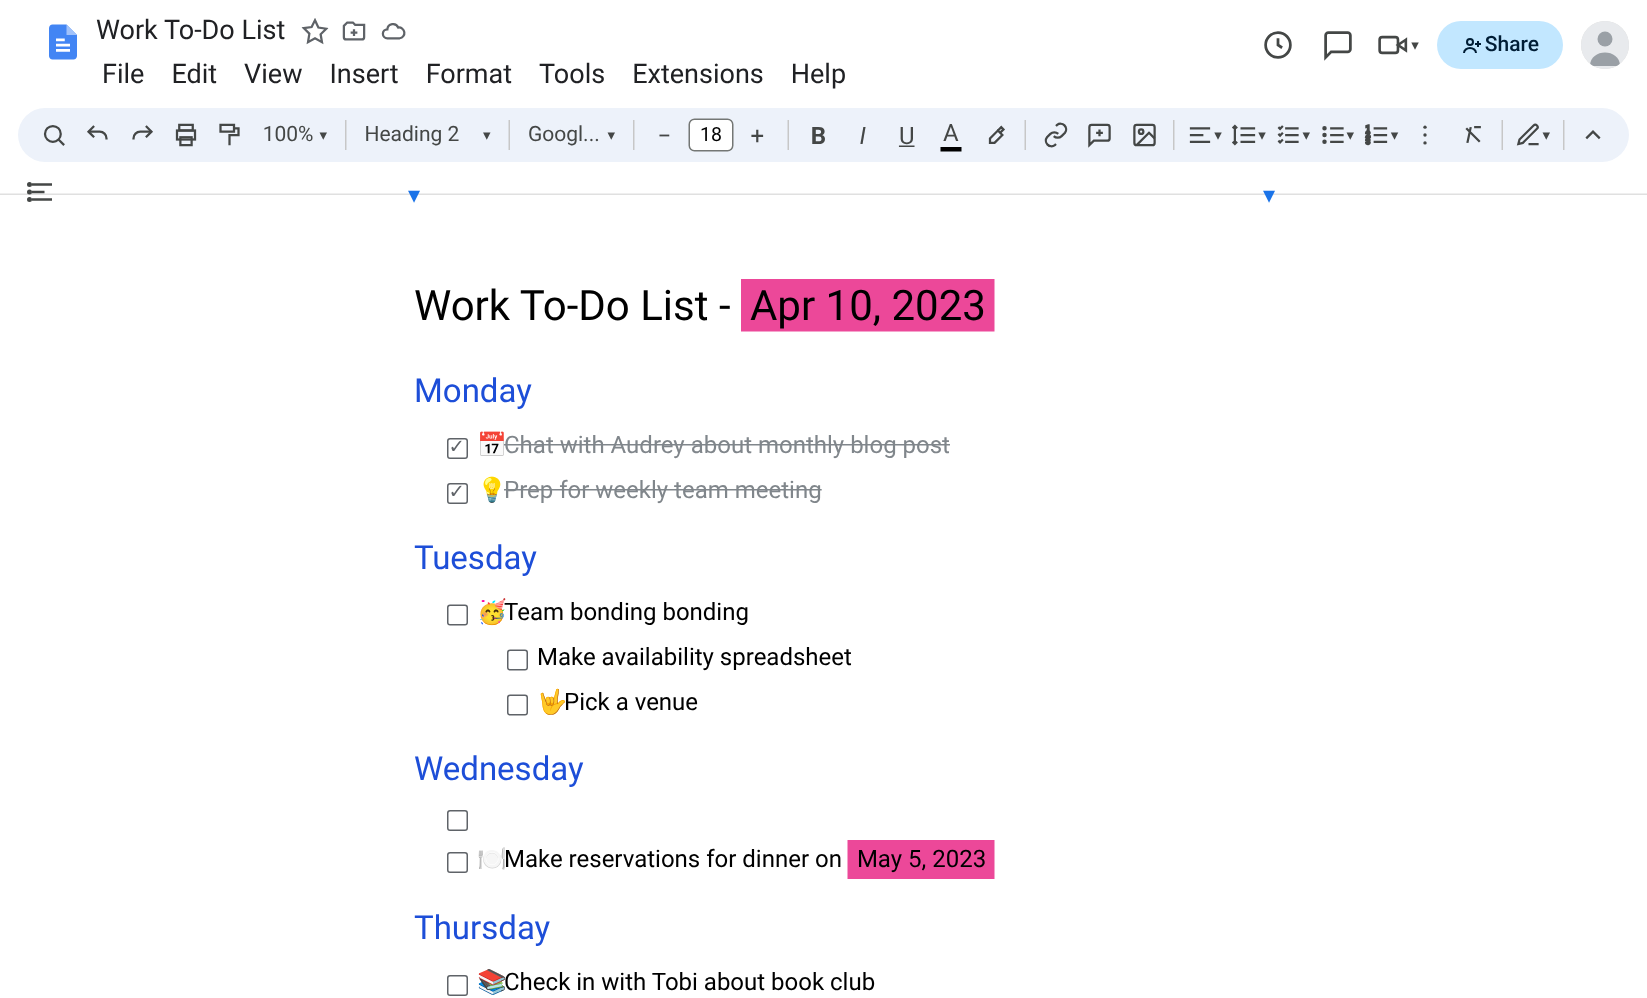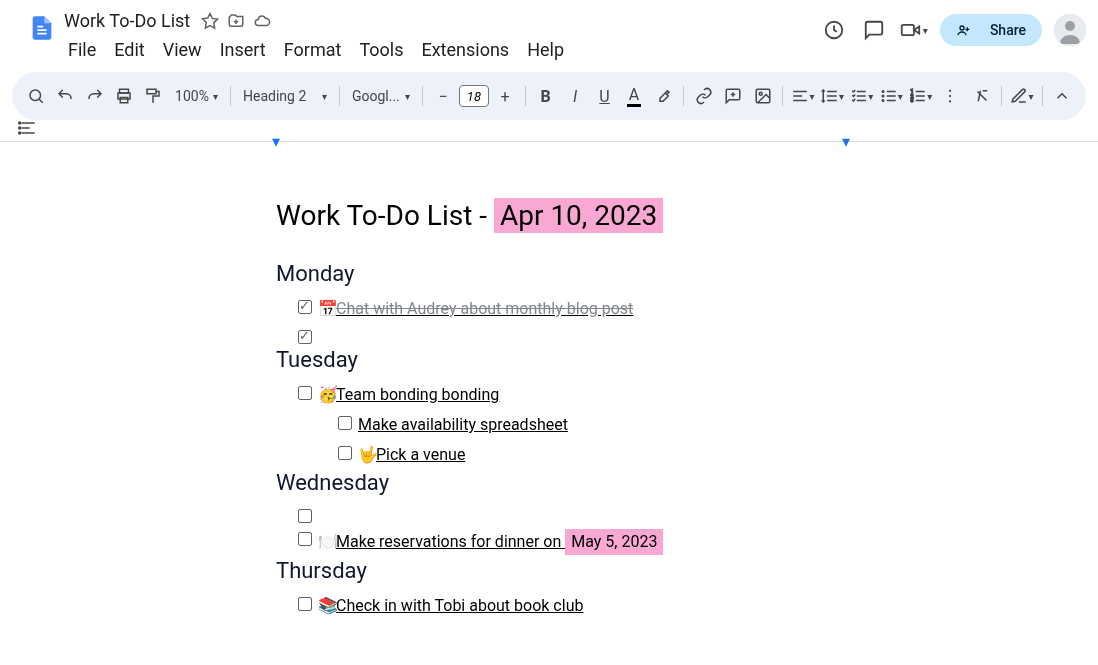--- a/index.html
+++ b/index.html
@@ -11,49 +11,49 @@
 .docs-logo svg { width: 28px; height: 28px; }
 .title-area { flex: 1; }
 .title-row { display: flex; align-items: center; gap: 6px; }
 .doc-title { font-size: 18px; color: #202124; padding: 2px 4px; }
 .title-icon { width: 20px; height: 20px; display: flex; align-items: center; justify-content: center; color: #5f6368; cursor: pointer; }
 .menu-row { display: flex; gap: 2px; margin-top: 2px; }
 .menu-item { font-size: 18px; color: #202124; padding: 4px 8px; cursor: pointer; border-radius: 4px; }
 .header-actions { display: flex; align-items: center; gap: 12px; padding-top: 6px; }
 .header-icon { width: 28px; height: 28px; display: flex; align-items: center; justify-content: center; color: #444746; cursor: pointer; border-radius: 50%; }
 .meet-btn { display: flex; align-items: center; gap: 2px; }
-.share-btn { display: flex; align-items: center; gap: 18px; background: #c2e7ff; color: #001d35; padding: 8px 16px; border-radius: 20px; font-size: 14px; font-weight: 500; cursor: pointer; }
+.share-btn { display: flex; align-items: center; gap: 0; background: #c2e7ff; color: #001d35; padding: 8px 16px; border-radius: 20px; font-size: 14px; font-weight: 500; cursor: pointer; }
 .avatar { width: 32px; height: 32px; border-radius: 50%; background: #ddd; display: flex; align-items: center; justify-content: center; overflow: hidden; }
 .avatar svg { width: 32px; height: 32px; }
 
 
-.toolbar { display: flex; align-items: center; background: #edf2fa; border-radius: 24px; margin: 8px 12px; padding: 4px 10px; height: 48px; gap: 2px; }
+.toolbar { display: flex; align-items: center; background: #edf2fa; border-radius: 24px; margin: 8px 12px; padding: 4px 10px; height: 36px; gap: 2px; }
 .tb-btn { width: 28px; height: 28px; display: flex; align-items: center; justify-content: center; color: #444746; cursor: pointer; border-radius: 4px; }
 .tb-sep { width: 1px; height: 20px; background: #c7c7c7; margin: 0 4px; }
 .tb-select { display: flex; align-items: center; gap: 4px; padding: 4px 6px; font-size: 14px; color: #444746; cursor: pointer; border-radius: 4px; }
 .font-size-box { display: flex; align-items: center; gap: 2px; }
-.font-size-input { width: 30px; height: 22px; text-align: center; font-size: 13px; border: 1px solid #747775; border-radius: 4px; background: #fff; font-style: italic; }
+.font-size-input { width: 30px; height: 22px; text-align: center; font-size: 13px; border: 1px solid #747775; border-radius: 4px; background: #fff; }
 .tb-spacer { flex: 1; }
 .caret-down { font-size: 10px; color: #444746; }
 
 
 .ruler { height: 14px; border-bottom: 1px solid #e0e0e0; position: relative; margin-top: 2px; }
 .ruler-marker-left { position: absolute; left: 272px; top: 4px; color: #1a73e8; }
 .ruler-marker-right { position: absolute; left: 842px; top: 4px; color: #1a73e8; }
 
 
 .left-rail { position: absolute; left: 14px; top: 114px; }
 .rail-btn { width: 28px; height: 28px; display: flex; align-items: center; justify-content: center; color: #444746; cursor: pointer; border-radius: 4px; }
 
 
 .doc-area { margin-left: 276px; margin-right: 256px; padding-top: 56px; color: #000; }
 .doc-title-h1 { font-size: 28px; font-weight: 400; margin-bottom: 28px; }
-.date-chip { background: #f9a8d4; border-radius: 0; padding: 1px 6px; display: inline-block; }
-.doc-h2 { font-size: 22px; font-weight: 400; margin-bottom: 8px; color: #0f172a; }
-.checklist-item { display: flex; align-items: flex-start; gap: 6px; font-size: 16px; padding: 3px 0 3px 22px; text-decoration: underline; }
+.date-chip { background: #ec4899; border-radius: 0; padding: 1px 6px; display: inline-block; }
+.doc-h2 { font-size: 22px; font-weight: 400; margin-top: 18px; margin-bottom: 8px; color: #1d4ed8; }
+.checklist-item { display: flex; align-items: center; gap: 6px; font-size: 16px; padding: 3px 0 3px 22px; }
 .checklist-item.nested { padding-left: 62px; }
 .checkbox { width: 14px; height: 14px; border: 1.5px solid #5f6368; border-radius: 2px; margin-top: 3px; flex-shrink: 0; position: relative; }
 .checkbox.checked { border-color: #5f6368; }
 .checkbox.checked::after { content: "✓"; position: absolute; top: -3px; left: 0px; font-size: 13px; color: #5f6368; }
 .item-text { line-height: 1.5; }
 .item-text.done { text-decoration: line-through; color: #80868b; }
 .emoji { display: inline-block; width: 18px; text-align: center; }
 </style>
 </head>
 <body>
@@ -313,20 +313,21 @@
     <span>Work To-Do List - </span><span class="date-chip">Apr 10, 2023</span>
   </h1>
   <div id="sections">
       <h2 class="doc-h2">Monday</h2>
       <div class="checklist-item">
         <span class="checkbox checked"></span>
         <span class="item-text done"><span class="emoji">📅</span><span>Chat with Audrey about monthly blog post</span></span>
       </div>
       <div class="checklist-item">
         <span class="checkbox checked"></span>
+        <span class="item-text done"><span class="emoji">💡</span><span>Prep for weekly team meeting</span></span>
       </div>
       <h2 class="doc-h2">Tuesday</h2>
       <div class="checklist-item">
         <span class="checkbox"></span>
         <span class="item-text"><span class="emoji">🥳</span><span>Team bonding bonding</span></span>
       </div>
       <div class="checklist-item nested">
         <span class="checkbox"></span>
         <span class="item-text"><span>Make availability spreadsheet</span></span>
       </div>

